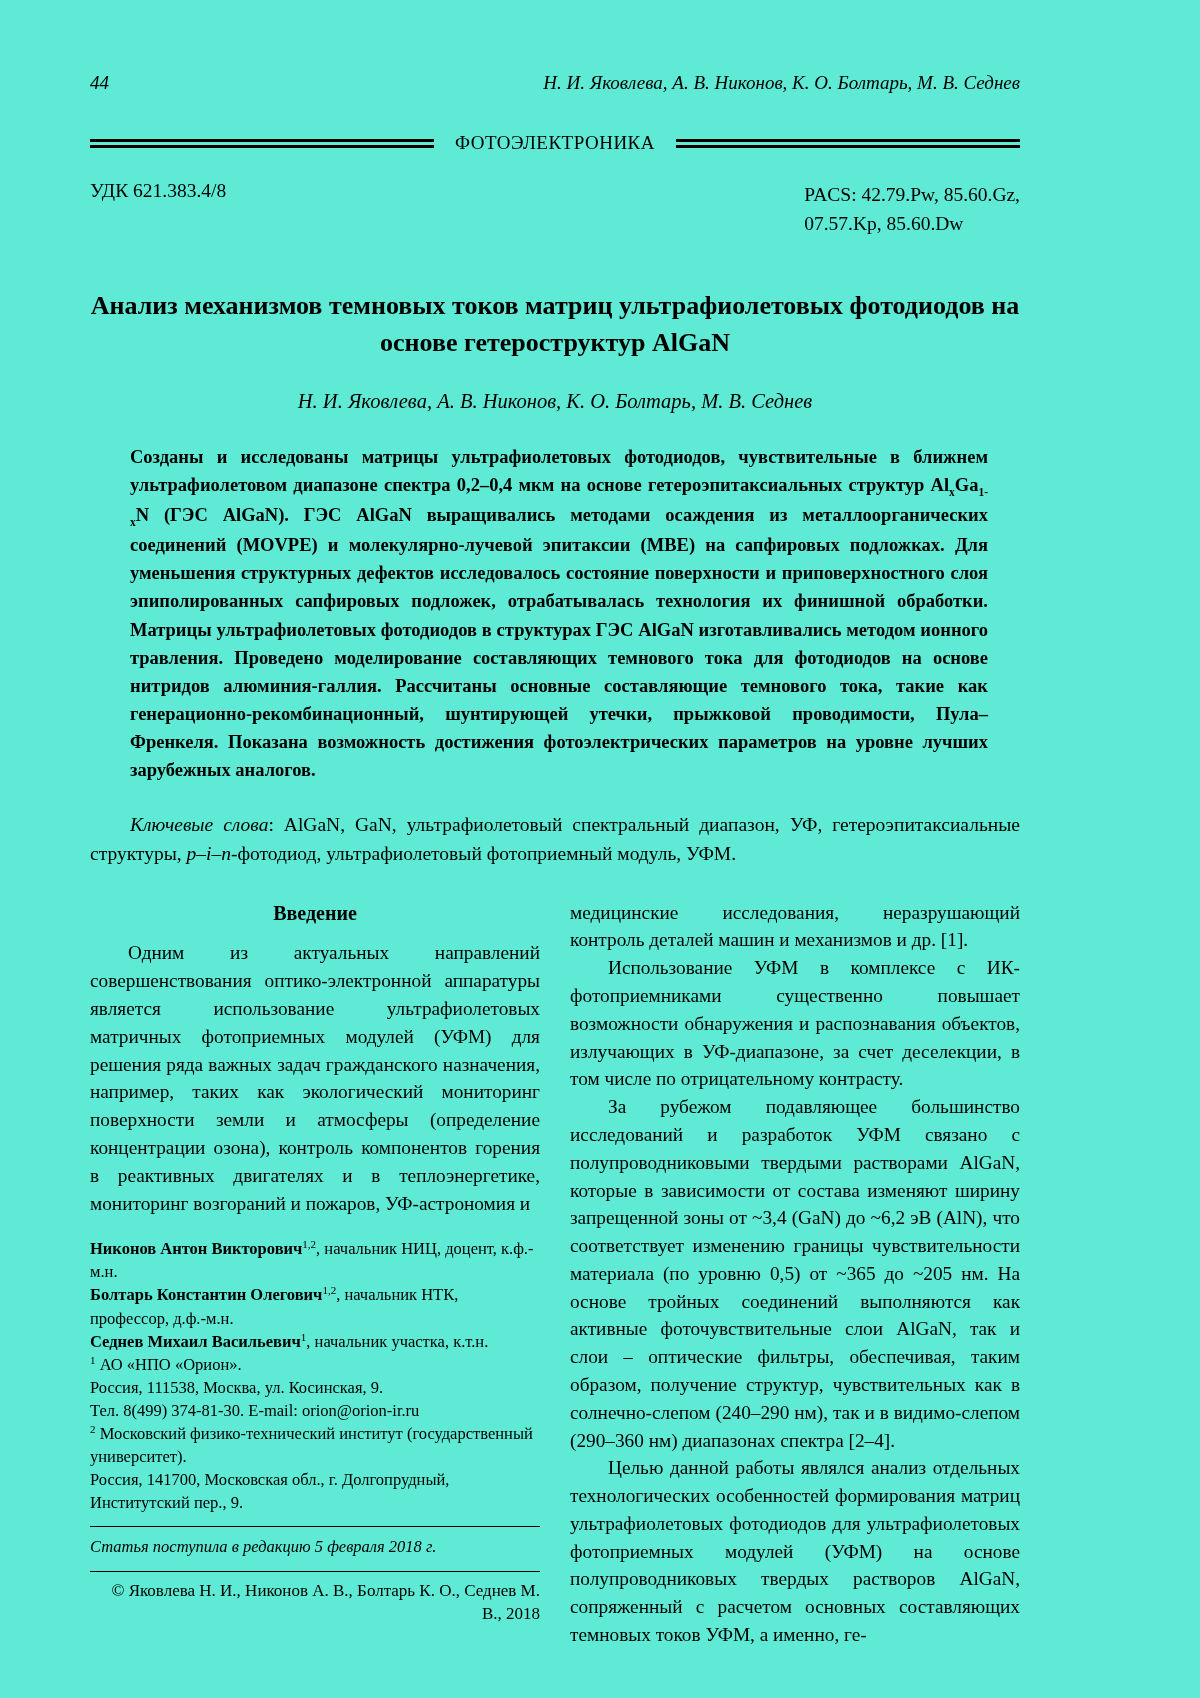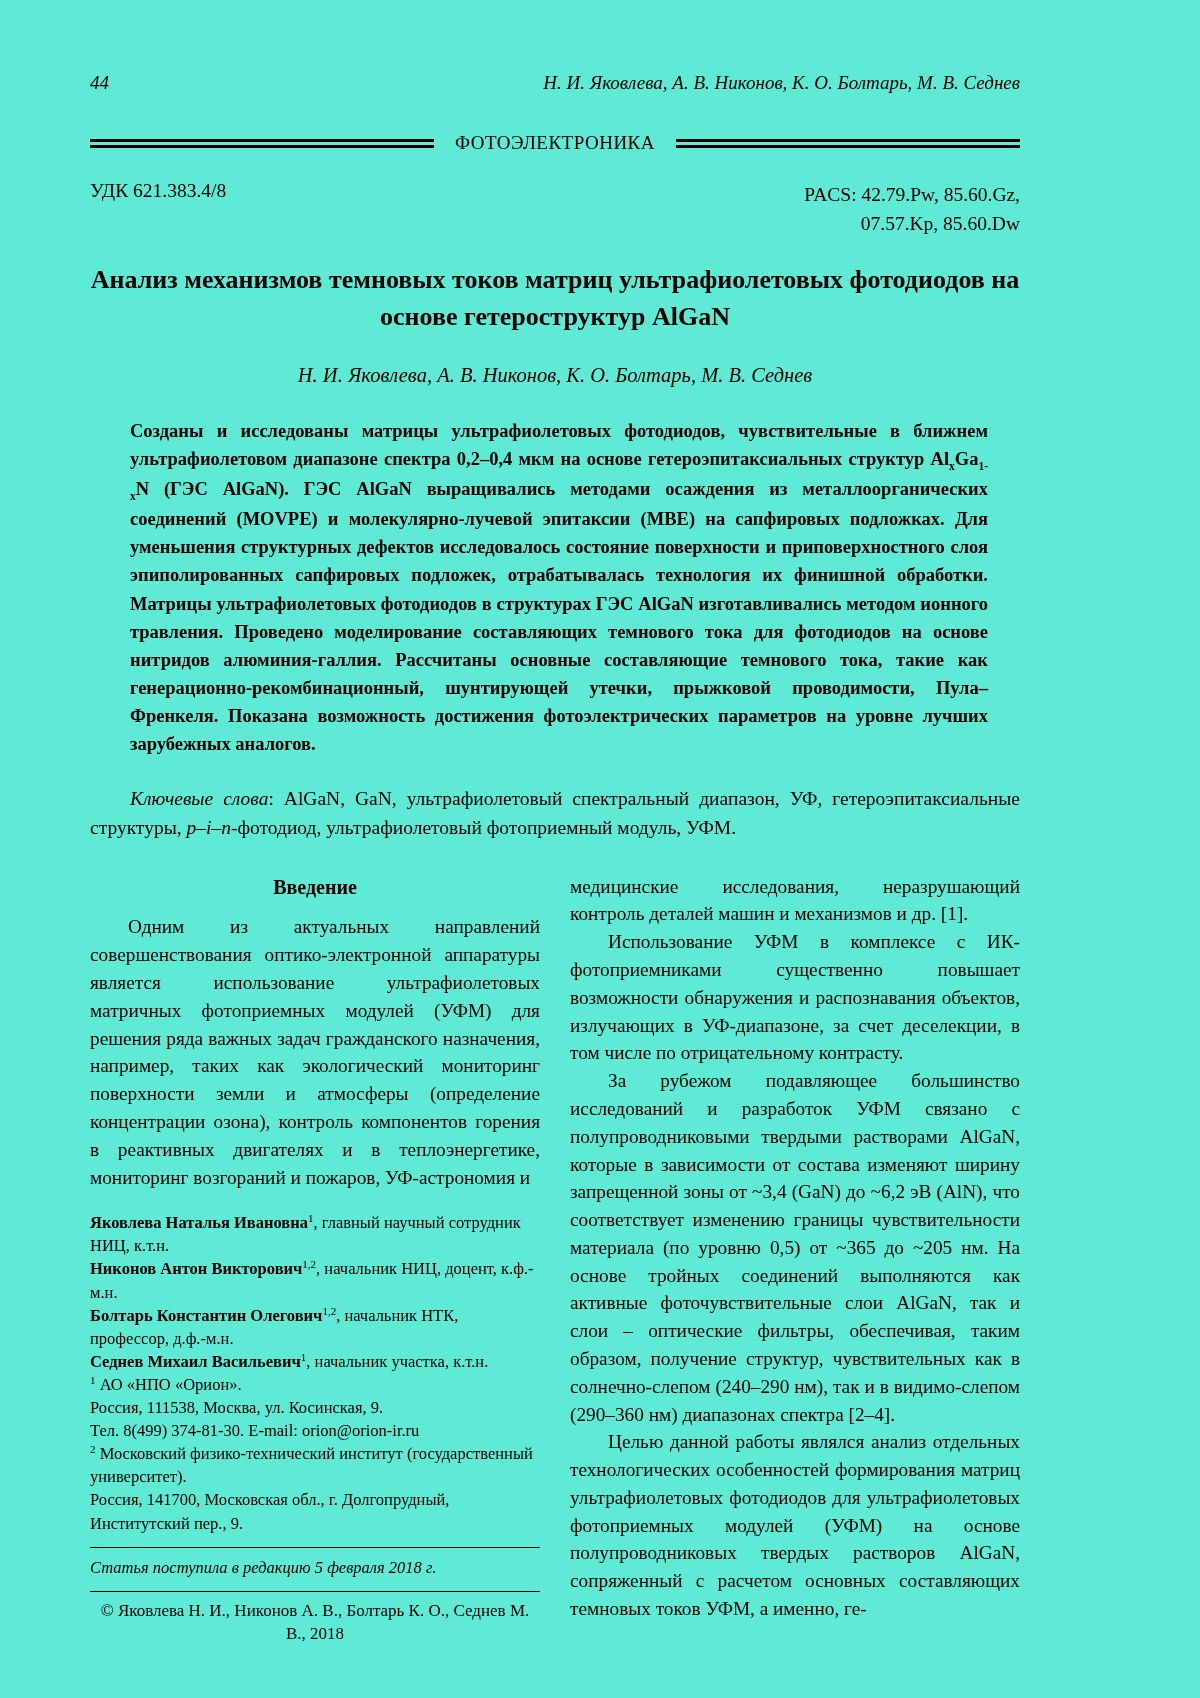--- a/index.html
+++ b/index.html
@@ -15,24 +15,24 @@
   .running-head {
     display: flex; justify-content: space-between; align-items: baseline;
     font-style: italic; font-size: 19px;
   }
 
   .banner { display: flex; align-items: center; gap: 21px; margin-top: 38px; }
   .banner .rule { flex: 1; height: 9px; border-top: 3px solid #000; border-bottom: 3px solid #000; }
   .banner .banner-text { font-size: 19px; letter-spacing: 0.5px; white-space: nowrap; }
 
   .meta-row { display: flex; justify-content: space-between; margin-top: 26px; font-size: 19.5px; }
-  .pacs { text-align: right; line-height: 1.5; }
+  .pacs { text-align: left; line-height: 1.5; }
 
   .title {
-    margin-top: 22px; text-align: center;
+    margin-top: 48px; text-align: center;
     font-weight: bold; font-size: 26px; line-height: 1.45;
   }
   .authors { margin-top: 28px; text-align: center; font-style: italic; font-size: 20.5px; }
 
   .abstract {
     margin: 30px 32px 0 40px;
     font-weight: bold; 
     font-size: 18.5px; line-height: 1.52; text-align: justify;
   }
   .abstract sub { font-size: 0.62em; }
@@ -49,21 +49,21 @@
   .col p + p { margin-top: 0; }
 
   .intro-heading { text-align: center; font-weight: bold; font-size: 20px; margin-bottom: 12px; }
 
   .footnotes { margin-top: 20px; font-size: 16.5px; line-height: 1.4; text-align: left; }
   .footnotes sup { font-size: 11px; line-height: 0; }
   .fn { margin: 0; }
 
   hr.fn-rule { border: none; border-top: 1.5px solid #000; margin: 12px 0 8px 0; }
   .received { font-style: italic; font-size: 16.5px; margin: 2px 0 2px 0; }
-  .copyright { font-size: 17px; line-height: 1.35; margin-top: 6px; text-align: center; }
+  .copyright { font-size: 17px; line-height: 1.35; margin-top: 6px; text-align: right; }
 </style>
 </head>
 <body>
 
 <div class="page">
   <div class="content">
 
     <div class="running-head">
       <span>44</span>
       <span>Н. И. Яковлева, А. В. Никонов, К. О. Болтарь, М. В. Седнев</span>
@@ -91,21 +91,20 @@
 
     <p class="keywords"><i>Ключевые слова</i>: AlGaN, GaN, ультрафиолетовый спектральный диапазон, УФ, гетероэпитаксиальные структуры, <i>p–i–n</i>-фотодиод, ультрафиолетовый фотоприемный модуль, УФМ.</p>
 
     <div class="columns">
 
       <div class="col">
         <div class="intro-heading">Введение</div>
         <p class="indent">Одним из актуальных направлений совершенствования оптико-электронной аппаратуры является использование ультрафиолетовых матричных фотоприемных модулей (УФМ) для решения ряда важных задач гражданского назначения, например, таких как экологический мониторинг поверхности земли и атмосферы (определение концентрации озона), контроль компонентов горения в реактивных двигателях и в теплоэнергетике, мониторинг возгораний и пожаров, УФ-астрономия и</p>
 
         <div class="footnotes">
-          <div class="fn"><b>Яковлева Наталья Ивановна</b><sup>1</sup>, главный научный сотрудник НИЦ, к.т.н.</div>
           <div class="fn"><b>Никонов Антон Викторович</b><sup>1,2</sup>, начальник НИЦ, доцент, к.ф.-м.н.</div>
           <div class="fn"><b>Болтарь Константин Олегович</b><sup>1,2</sup>, начальник НТК, профессор, д.ф.-м.н.</div>
           <div class="fn"><b>Седнев Михаил Васильевич</b><sup>1</sup>, начальник участка, к.т.н.</div>
           <div class="fn"><sup>1</sup> АО «НПО «Орион».</div>
           <div class="fn">Россия, 111538, Москва, ул. Косинская, 9.</div>
           <div class="fn">Тел. 8(499) 374-81-30. E-mail: orion@orion-ir.ru</div>
           <div class="fn"><sup>2</sup> Московский физико-технический институт (государственный университет).</div>
           <div class="fn">Россия, 141700, Московская обл., г. Долгопрудный, Институтский пер., 9.</div>
         </div>
 

